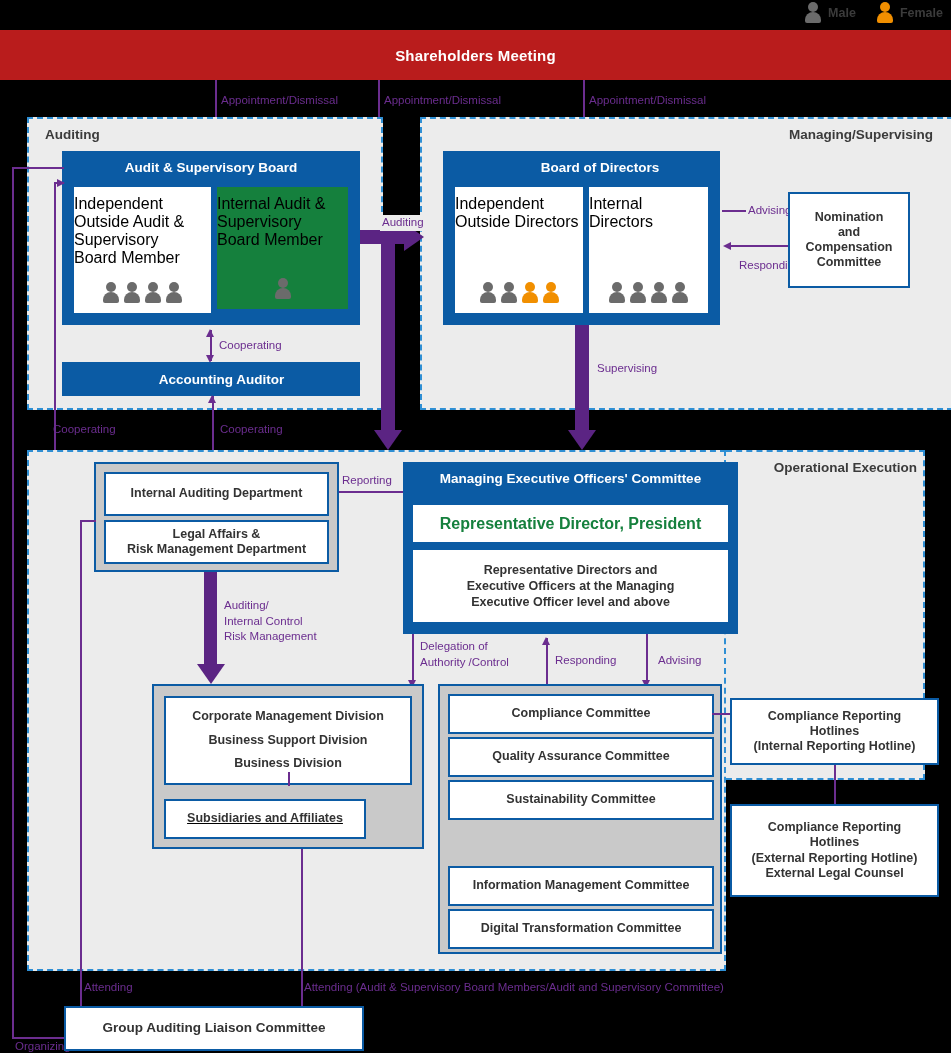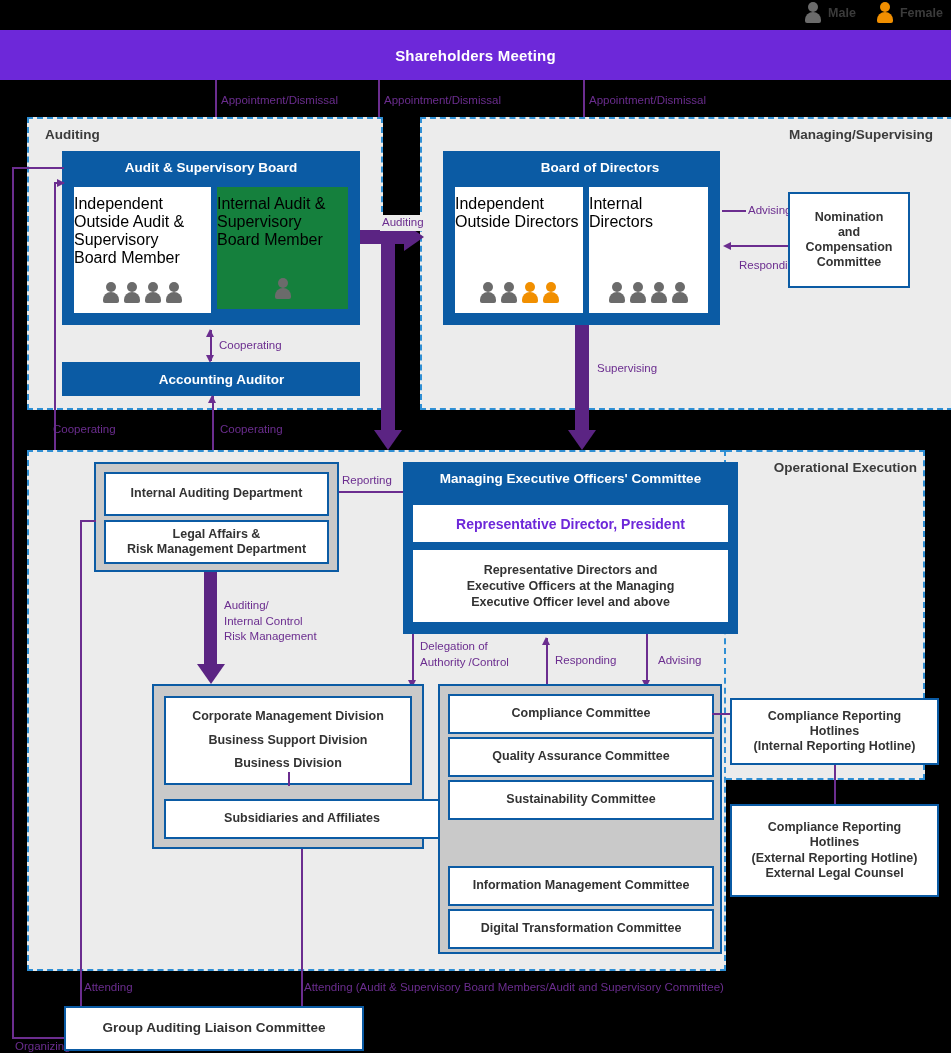--- a/index.html
+++ b/index.html
@@ -19,21 +19,21 @@
   
   .person{display:inline-block;position:relative;width:18px;height:21px;vertical-align:middle;}
   .person .head{position:absolute;left:50%;top:0;transform:translateX(-50%);
       width:10px;height:10px;border-radius:50%;}
   .person .body{position:absolute;left:50%;top:10px;transform:translateX(-50%);
       width:16px;height:11px;border-radius:8px 8px 2px 2px;}
   .person.m .head,.person.m .body{background:#6b6b6b;}
   .person.f .head,.person.f .body{background:#f18f00;}
 
   
-  .shbar{left:0;top:30px;width:951px;height:50px;background:#6d28d9;
+  .shbar{left:0;top:30px;width:951px;height:50px;background:#b91c1c;
      display:flex;align-items:center;justify-content:center;}
   .shbar span{color:#fff;font-size:15px;font-weight:bold;letter-spacing:.2px;}
 
   
   .zone{background:#ececec;border:2px dashed #2f8fd4;}
   .zone-label{font-size:13.5px;font-weight:bold;color:#3b3b3b;position:absolute;}
 
   
   .bluebox{background:#0b5ba4;}
   .bluebox>.title{color:#fff;font-weight:bold;font-size:13.5px;text-align:center;}
@@ -254,21 +254,21 @@
     </div>
   </div>
 
   <div class="pl" style="left:339px;top:491px;width:72px;height:1.5px;"></div>
   <div class="arrow ar-right" style="left:404px;top:488px;"></div>
   <div class="plabel" style="left:342px;top:473px;">Reporting</div>
 
   <div class="abs bluebox" style="left:403px;top:462px;width:335px;height:172px;">
     <div class="title" style="margin-top:9px;">Managing Executive Officers' Committee</div>
     <div class="abs" style="left:10px;top:43px;width:315px;height:37px;background:#fff;display:flex;align-items:center;justify-content:center;">
-      <div class="cap" style="color:#6d28d9;font-weight:bold;font-size:14px;">Representative Director, President</div>
+      <div class="cap" style="color:#15803d;font-weight:bold;font-size:16px;">Representative Director, President</div>
     </div>
     <div class="abs" style="left:10px;top:88px;width:315px;height:72px;background:#fff;display:flex;align-items:center;justify-content:center;">
       <div class="cap" style="color:#333;font-weight:bold;font-size:12.5px;text-align:center;line-height:1.3;white-space:pre-line;">Representative Directors and
 Executive Officers at the Managing
 Executive Officer level and above</div>
     </div>
   </div>
 
   <div class="pl" style="left:412px;top:634px;width:1.5px;height:48px;"></div>
   <div class="arrow ar-down" style="left:408px;top:680px;"></div>
@@ -288,21 +288,21 @@
   <div class="plabel" style="left:224px;top:598px;white-space:pre-line;">Auditing/
 Internal Control
 Risk Management</div>
 
   <div class="abs graygrp" style="left:152px;top:684px;width:272px;height:165px;">
     <div class="abs obox" style="left:10px;top:10px;width:248px;height:89px;">
       <div class="cap" style="white-space:pre-line;line-height:1.9;">Corporate Management Division
 Business Support Division
 Business Division</div>
     </div>
-    <div class="abs obox" style="left:10px;top:113px;width:276px;height:40px;">
+    <div class="abs obox" style="left:10px;top:113px;width:202px;height:40px;text-decoration:underline;">
       <div class="cap">Subsidiaries and Affiliates</div>
     </div>
   </div>
   <div class="pl" style="left:288px;top:772px;width:1.5px;height:14px;"></div>
 
   <div class="abs graygrp" style="left:438px;top:684px;width:284px;height:270px;">
     <div class="abs obox" style="left:8px;top:8px;width:266px;height:40px;">
       <div class="cap">Compliance Committee</div>
     </div>
     <div class="abs obox" style="left:8px;top:51px;width:266px;height:40px;">

